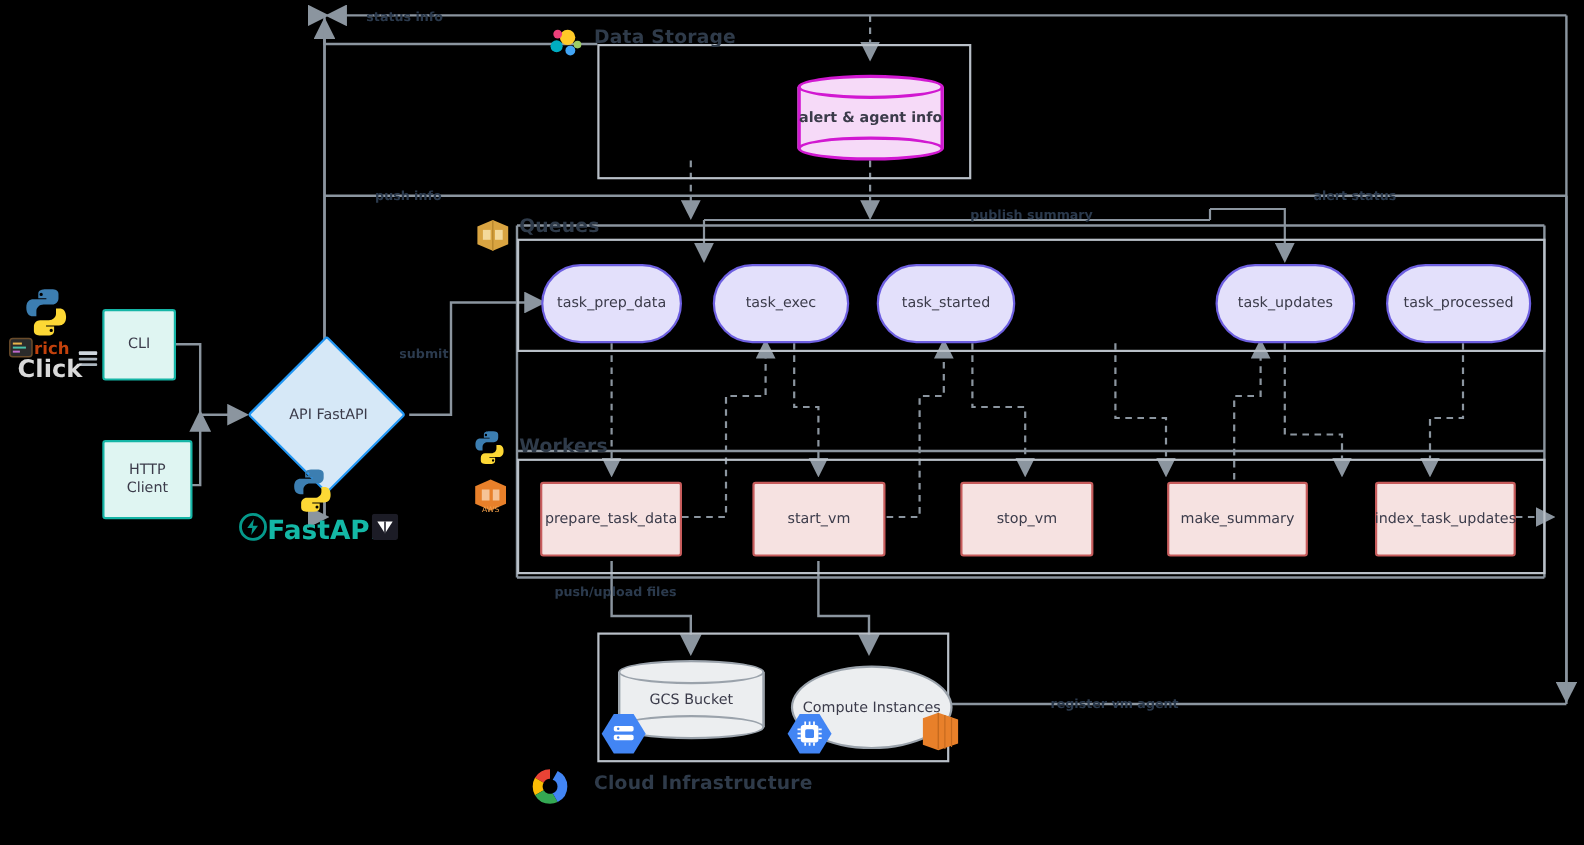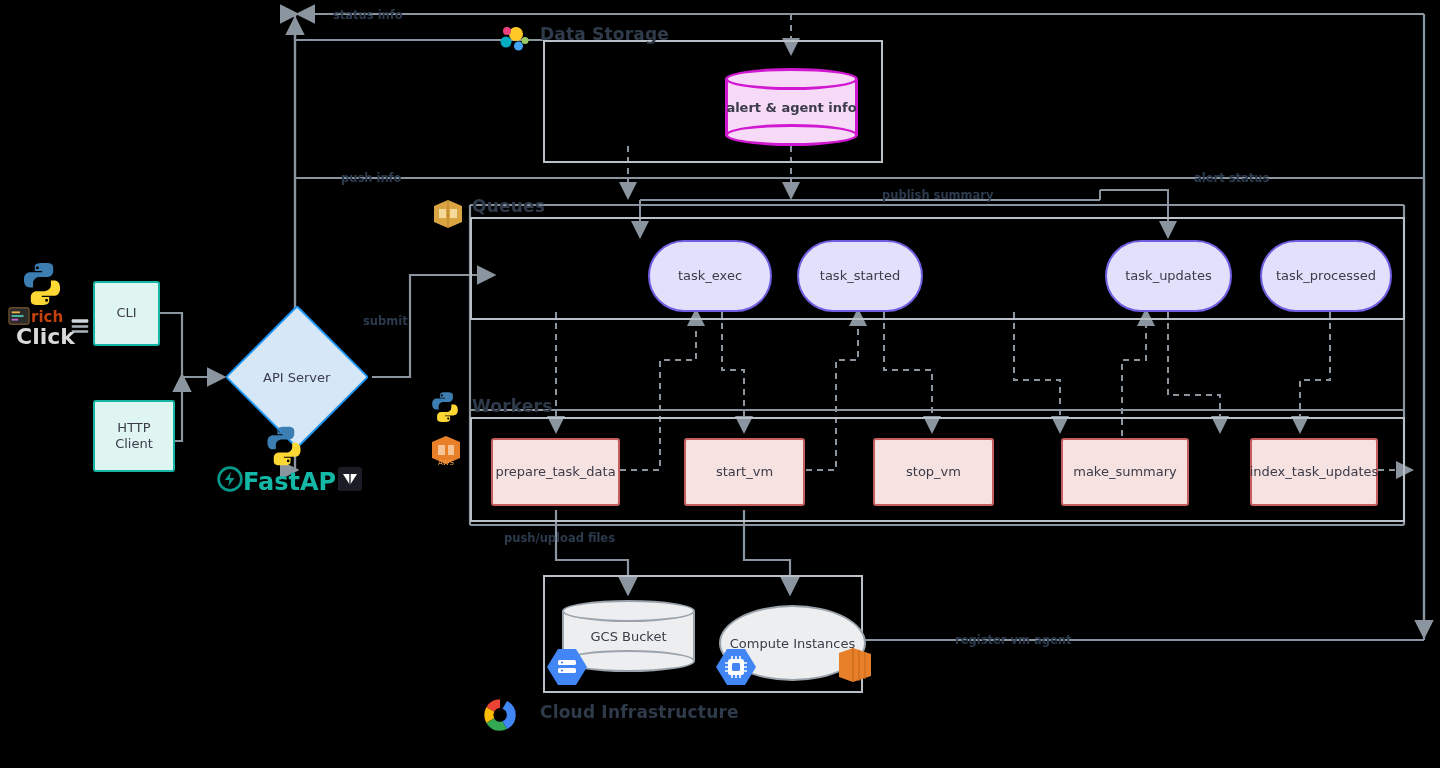--- a/index.html
+++ b/index.html
@@ -149,30 +149,31 @@
 
   <div class="cluster" style="left:543px;top:575px;width:320px;height:118px;"></div>
   <div class="cluster-title" style="left:540px;top:702px;">Cloud Infrastructure</div>
 
   <div class="node clientbox" style="left:93px;top:281px;width:67px;height:65px;">CLI</div>
   <div class="node clientbox" style="left:93px;top:400px;width:82px;height:72px;padding:0 6px;">HTTP Client</div>
 
   <div class="diamond-wrap" style="left:222px;top:327px;width:150px;height:100px;">
     <div class="diamond" style="width:98px;height:98px;"></div>
   </div>
-  <div class="diamond-label" style="left:263px;top:370px;">API Server</div>
+  <div class="diamond-label" style="left:263px;top:370px;">API FastAPI</div>
 
 
   <div class="cyl" style="left:725px;top:68px;width:133px;height:78px;font-weight:bold;">
     <div class="cyl-body"></div>
     <div class="cyl-top"></div>
     <div class="cyl-bot"></div>
     <div class="cyl-txt">alert &amp; agent info</div>
   </div>
 
+  <div class="node queue" style="left:492px;top:240px;width:128px;height:72px;">task_prep_data</div>
   <div class="node queue" style="left:648px;top:240px;width:124px;height:72px;">task_exec</div>
   <div class="node queue" style="left:797px;top:240px;width:126px;height:72px;">task_started</div>
   <div class="node queue" style="left:1105px;top:240px;width:127px;height:72px;">task_updates</div>
   <div class="node queue" style="left:1260px;top:240px;width:132px;height:72px;">task_processed</div>
 
   <div class="node worker" style="left:491px;top:438px;width:129px;height:68px;">prepare_task_data</div>
   <div class="node worker" style="left:684px;top:438px;width:121px;height:68px;">start_vm</div>
   <div class="node worker" style="left:873px;top:438px;width:121px;height:68px;">stop_vm</div>
   <div class="node worker" style="left:1061px;top:438px;width:128px;height:68px;">make_summary</div>
   <div class="node worker" style="left:1250px;top:438px;width:128px;height:68px;">index_task_updates</div>

